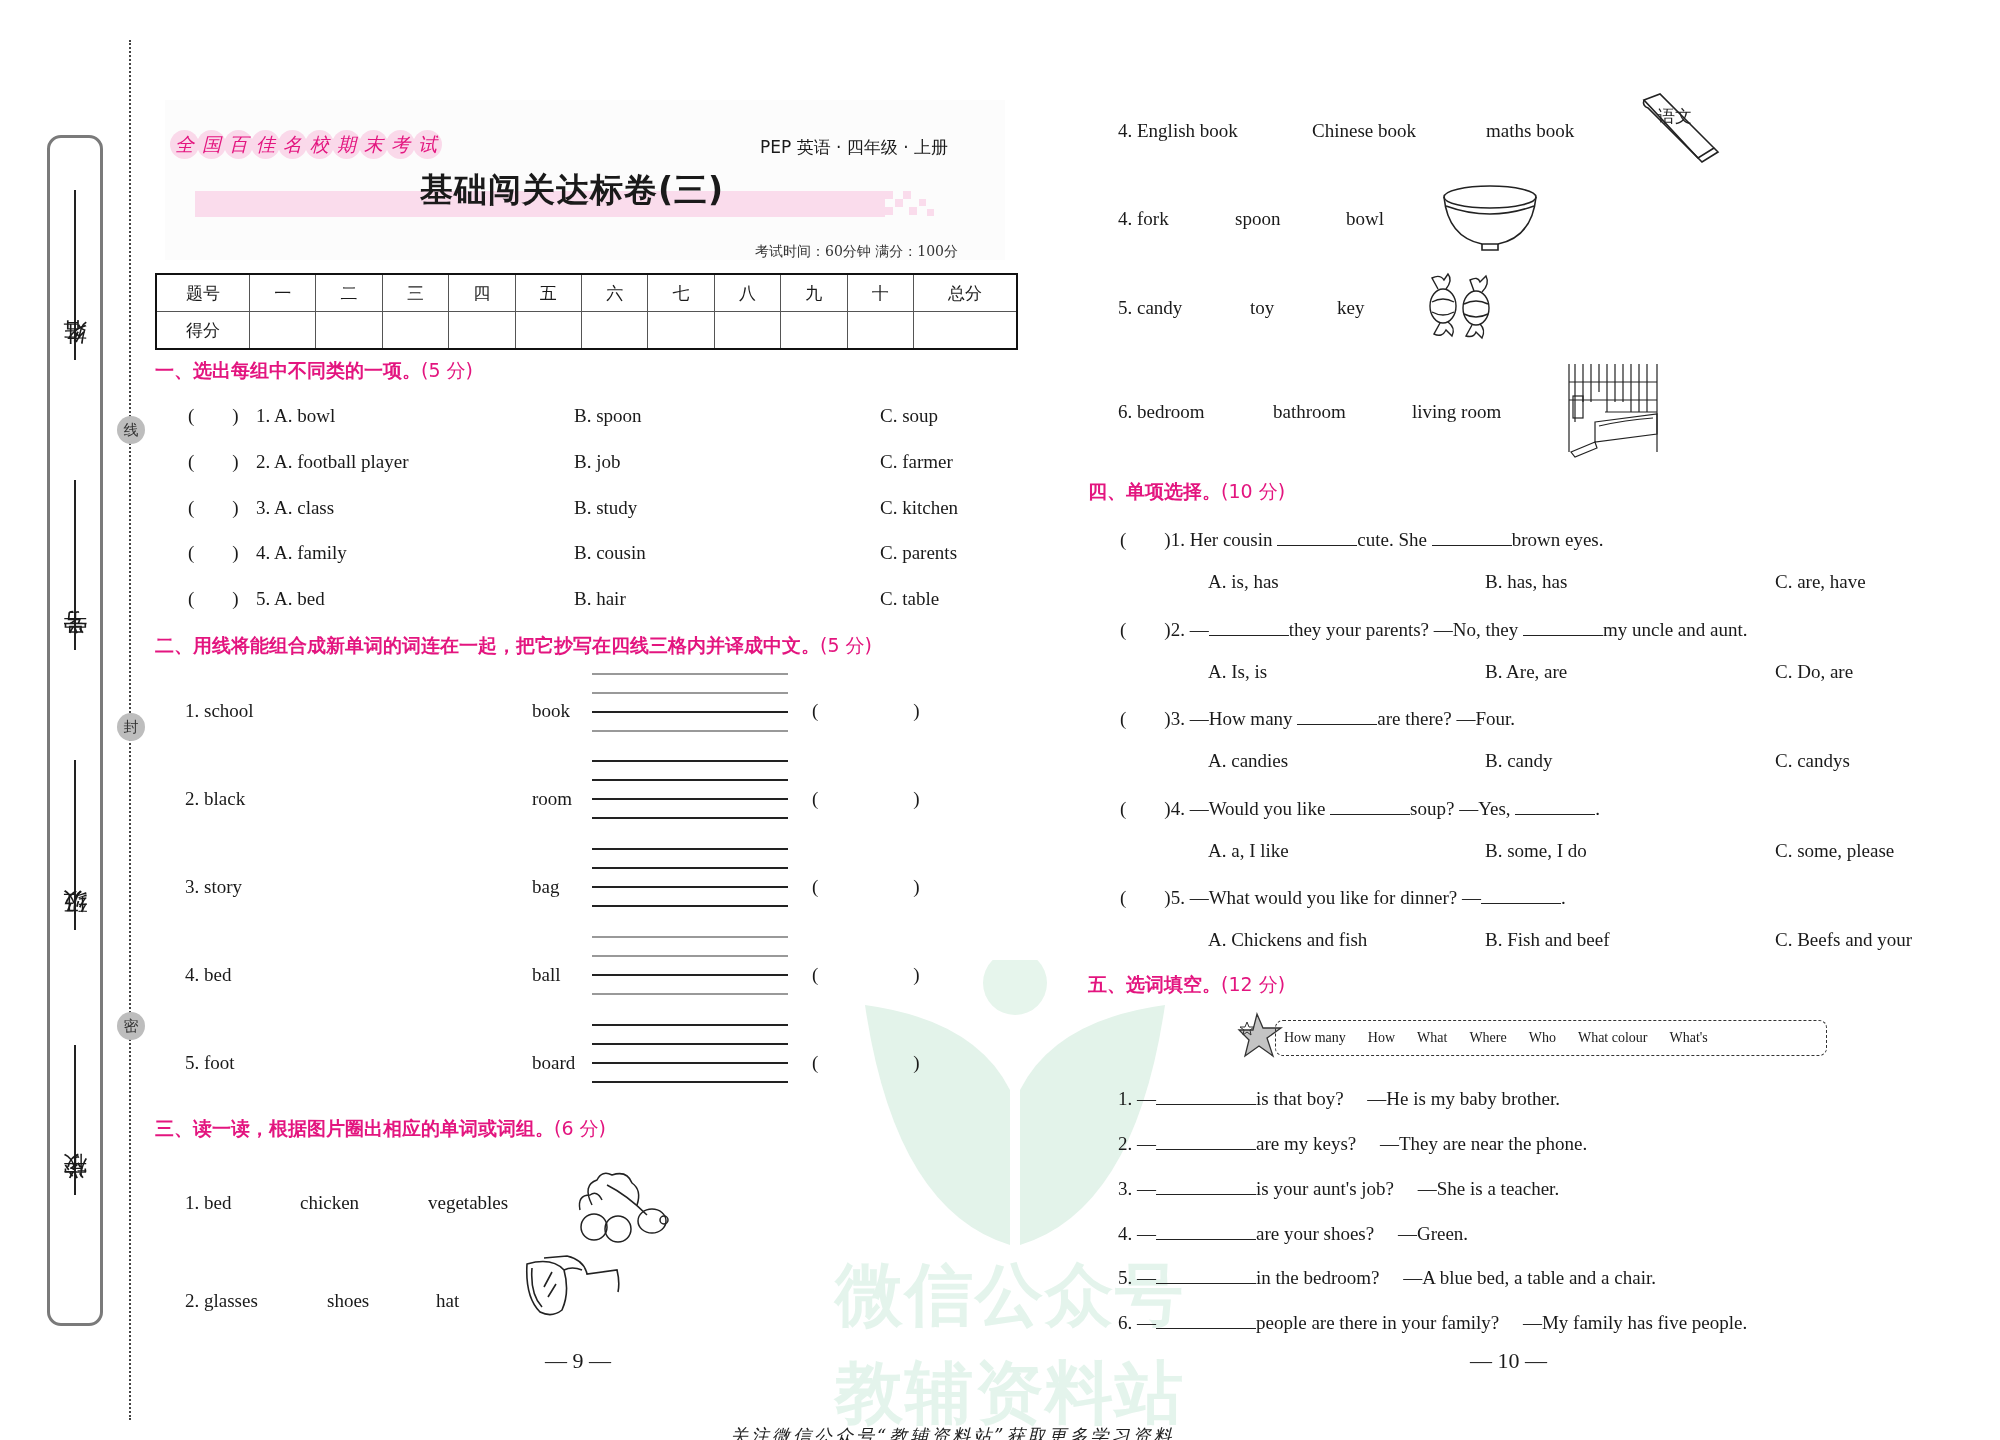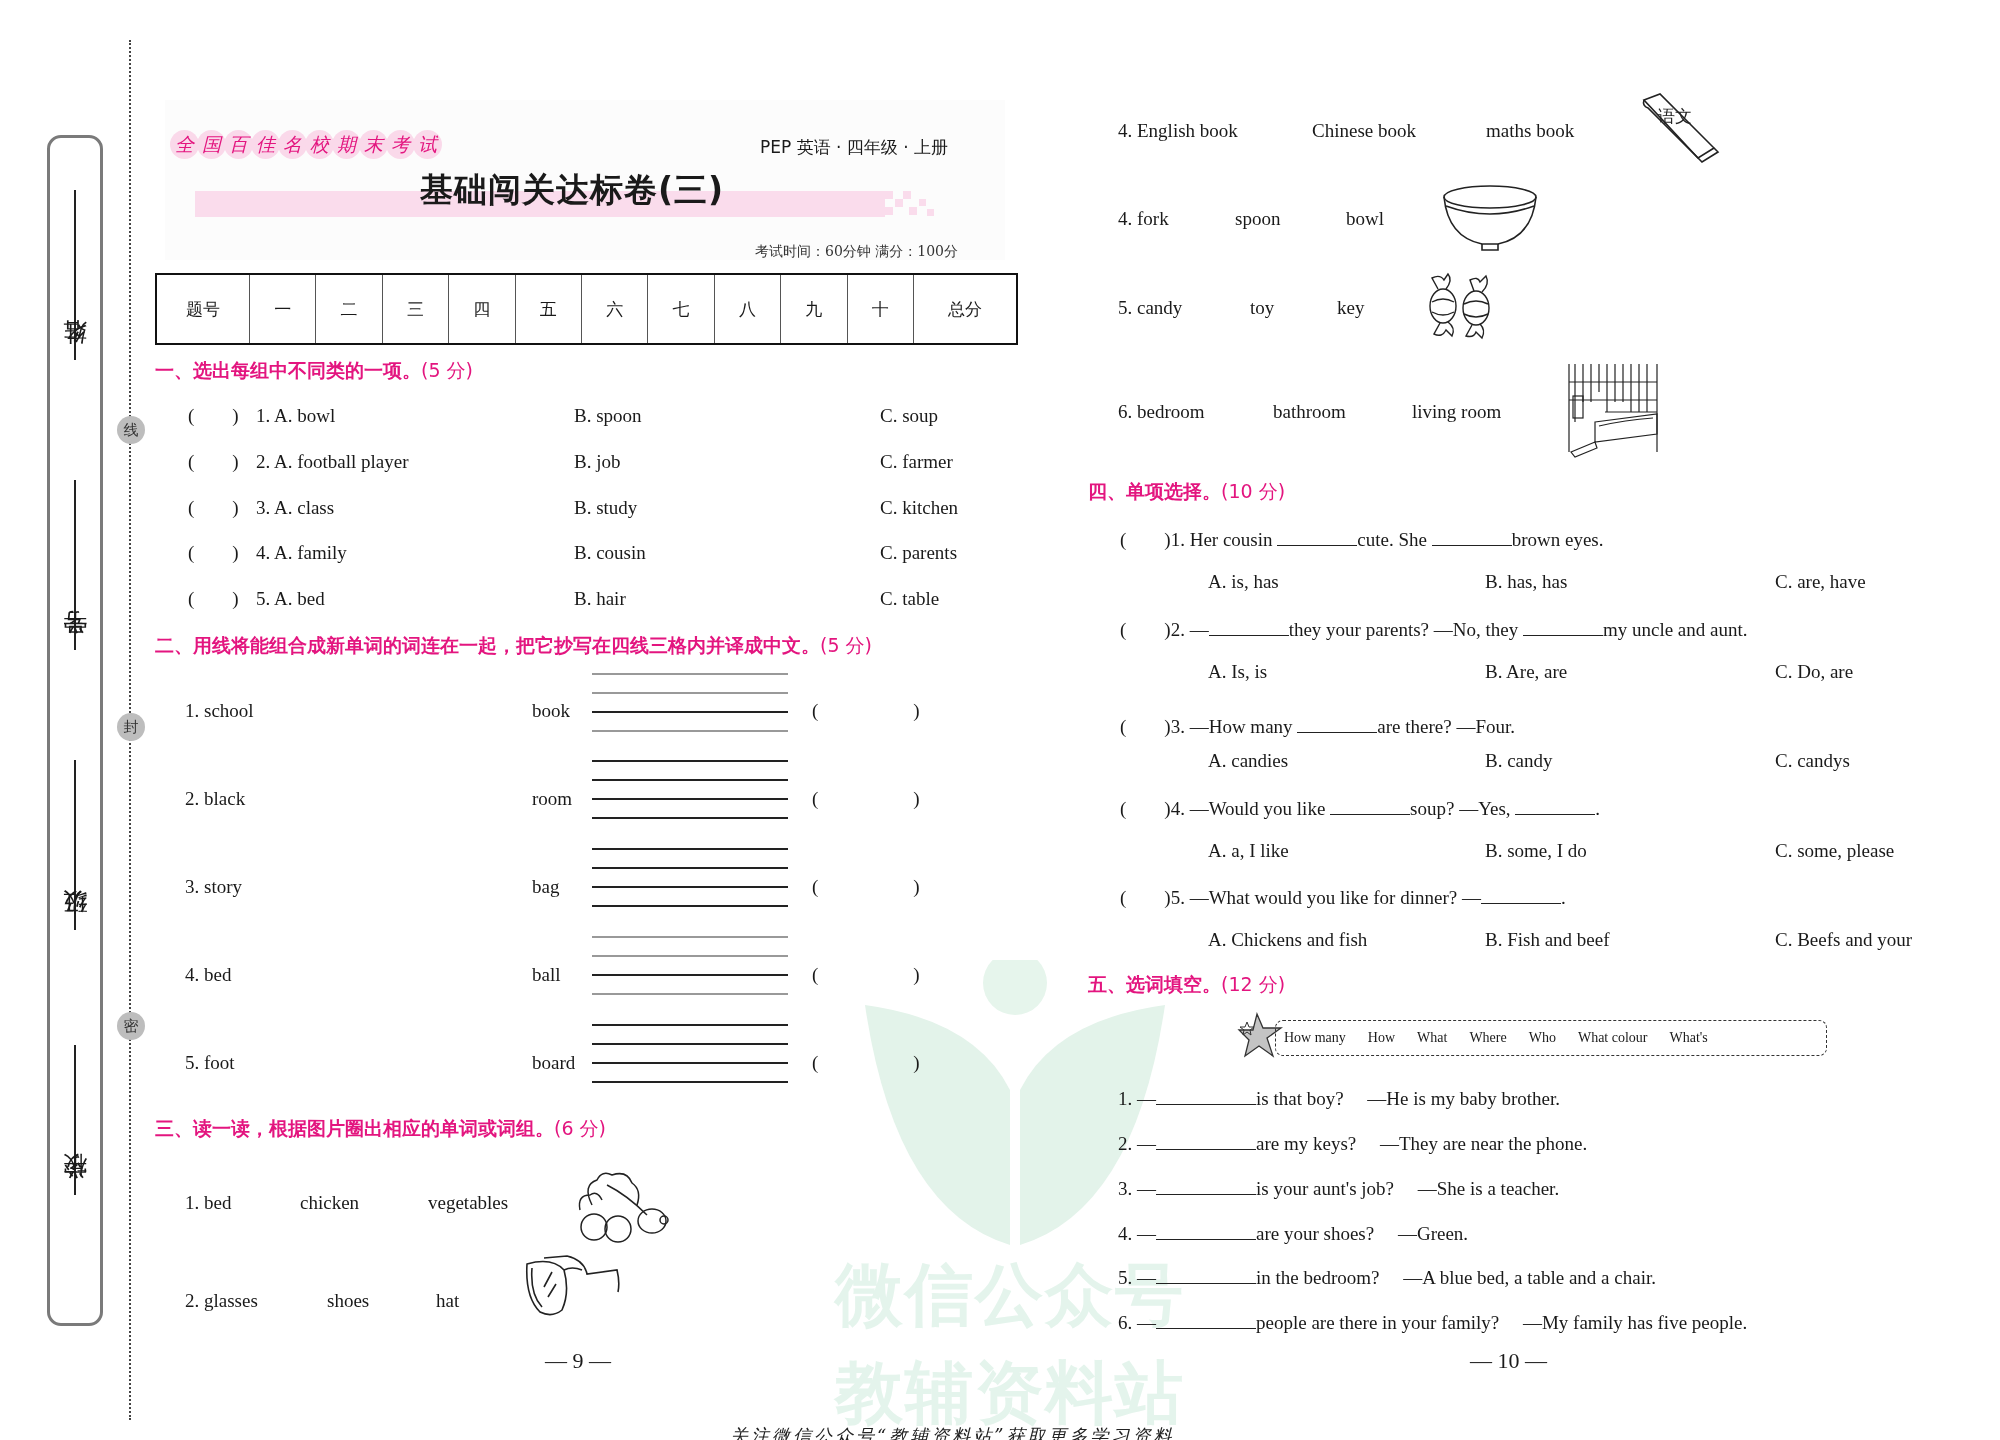--- a/index.html
+++ b/index.html
@@ -119,20 +119,34 @@
     <td>三</td>
     <td>四</td>
     <td>五</td>
     <td>六</td>
     <td>七</td>
     <td>八</td>
     <td>九</td>
     <td>十</td>
     <td style="width:100px;">总分</td>
   </tr>
+  <tr>
+    <td>得分</td>
+    <td></td>
+        <td></td>
+    <td></td>
+        <td></td>
+    <td></td>
+        <td></td>
+    <td></td>
+        <td></td>
+    <td></td>
+        <td></td>
+    <td></td>
+  </tr>
 </tbody>
   </table>
 
 <div class="abs sec-head" style="left:155px;top:358px;">
   <span>一、选出每组中不同类的一项。</span><span class="pts">(5 分)</span>
 </div>
 
 <div>
   <span class="abs q" style="left:188px;top:405px;">(&nbsp;&nbsp;&nbsp;&nbsp;&nbsp;&nbsp;&nbsp;&nbsp;)</span>
   <span class="abs q" style="left:256px;top:405px;">1.</span>
@@ -336,21 +350,21 @@
 <span class="abs q" style="left:1485px;top:571px;">B. has, has</span>
 <span class="abs q" style="left:1775px;top:571px;">C. are, have</span>
 
 <div class="abs q" style="left:1120px;top:616px;">
   <span>(&nbsp;&nbsp;&nbsp;&nbsp;&nbsp;&nbsp;&nbsp;&nbsp;</span><span>)2. —</span><span class="blank" style="width:80px;"></span><span>they your parents?    —No, they </span><span class="blank" style="width:80px;"></span><span>my uncle and aunt.</span>
 </div>
 <span class="abs q" style="left:1208px;top:661px;">A. Is, is</span>
 <span class="abs q" style="left:1485px;top:661px;">B. Are, are</span>
 <span class="abs q" style="left:1775px;top:661px;">C. Do, are</span>
 
-<div class="abs q" style="left:1120px;top:705px;margin-top:8px;">
+<div class="abs q" style="left:1120px;top:705px;">
   <span>(&nbsp;&nbsp;&nbsp;&nbsp;&nbsp;&nbsp;&nbsp;&nbsp;</span><span>)3. —How many </span><span class="blank" style="width:80px;"></span><span>are there?    —Four.</span>
 </div>
 <span class="abs q" style="left:1208px;top:750px;">A. candies</span>
 <span class="abs q" style="left:1485px;top:750px;">B. candy</span>
 <span class="abs q" style="left:1775px;top:750px;">C. candys</span>
 
 <div class="abs q" style="left:1120px;top:795px;">
   <span>(&nbsp;&nbsp;&nbsp;&nbsp;&nbsp;&nbsp;&nbsp;&nbsp;</span><span>)4. —Would you like </span><span class="blank" style="width:80px;"></span><span>soup?    —Yes, </span><span class="blank" style="width:80px;"></span><span>.</span>
 </div>
 <span class="abs q" style="left:1208px;top:840px;">A. a, I like</span>

